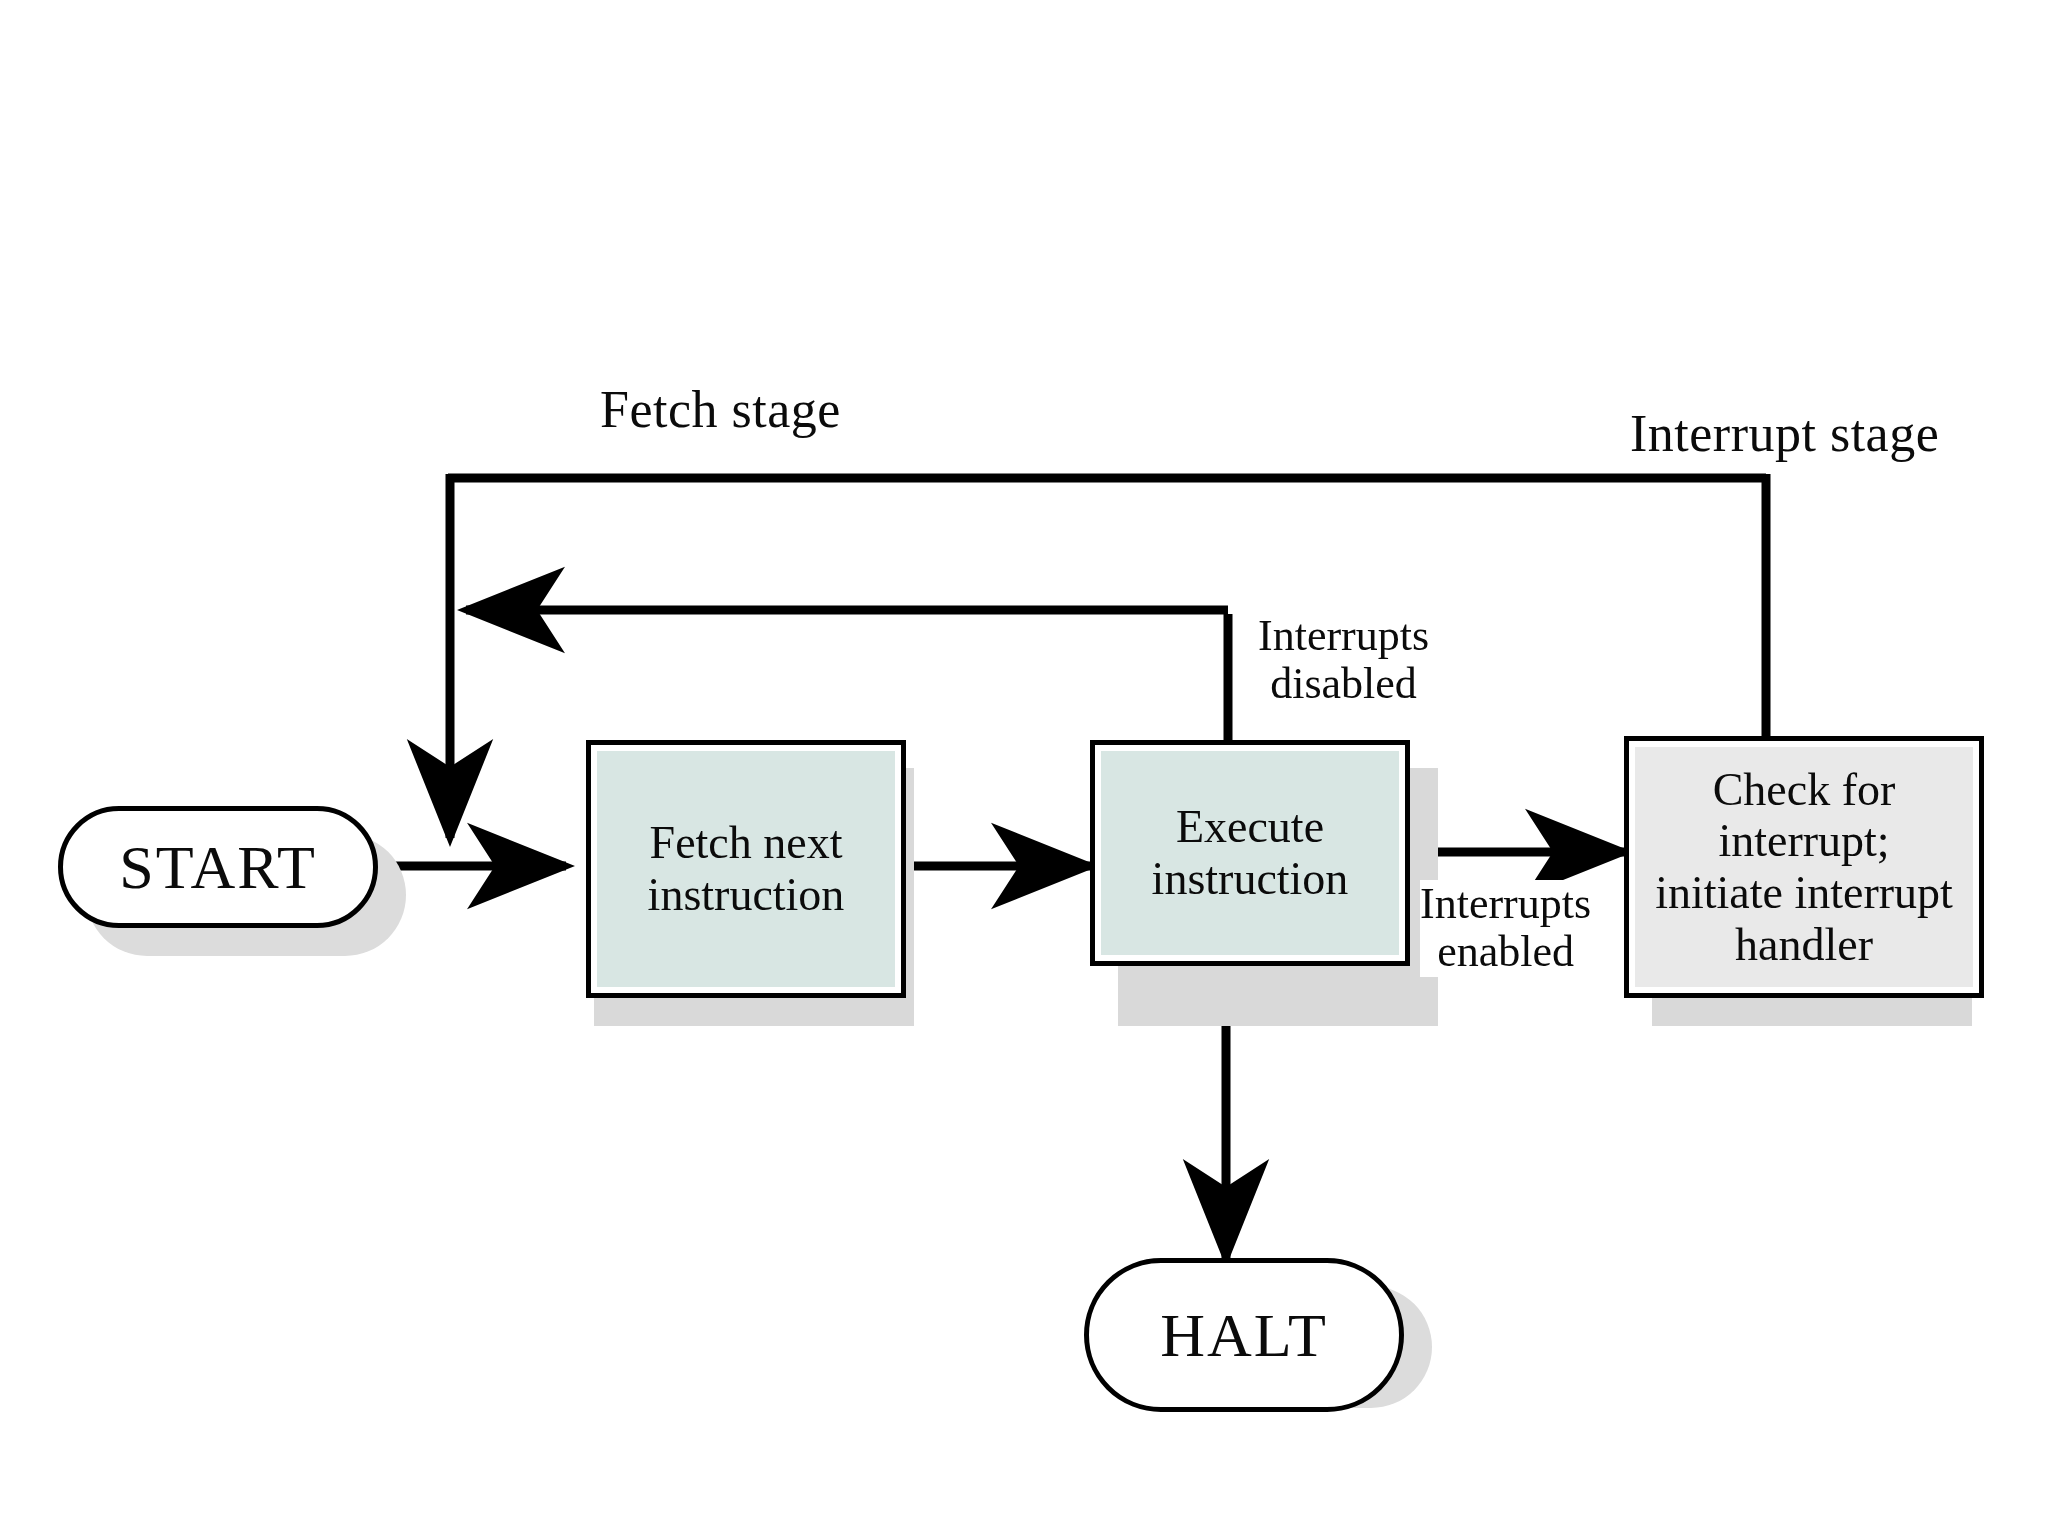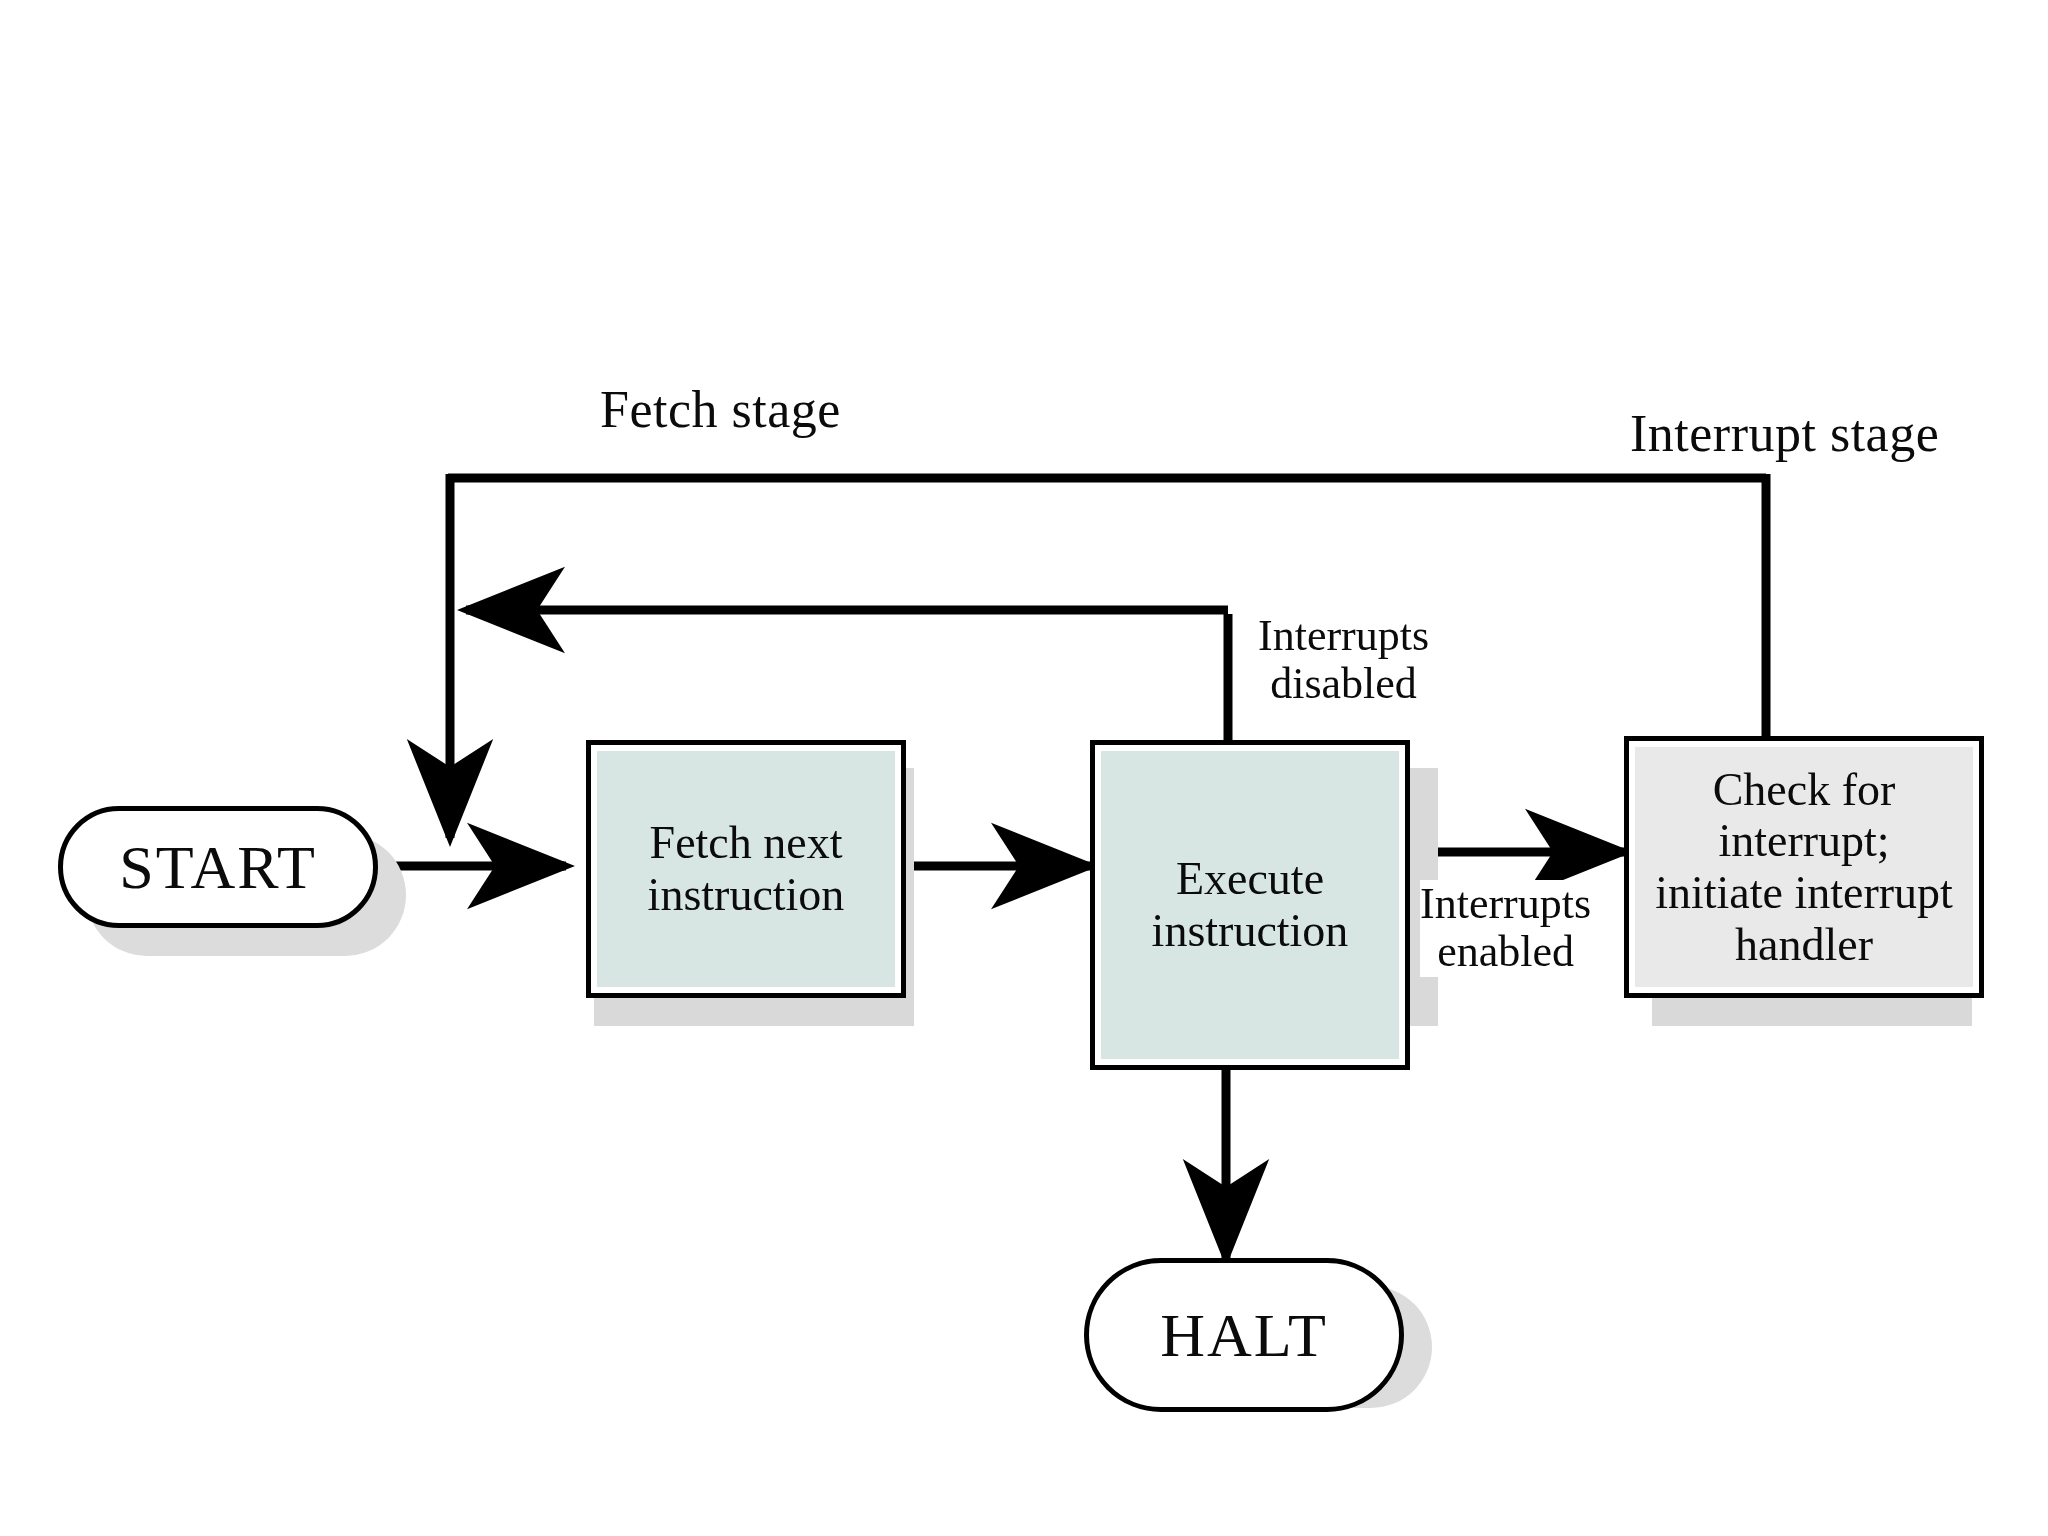--- a/index.html
+++ b/index.html
@@ -74,21 +74,21 @@
     text-align: center;
     white-space: nowrap;
   }
   .shadow {
     position: absolute;
     background: #d9d9d9;
     z-index: 0;
   }
 
   #box-fetch   { left: 586px;  top: 740px; width: 320px; height: 258px; }
-  #box-execute { left: 1090px; top: 740px; width: 320px; height: 330px; }
+  #box-execute { left: 1090px; top: 740px; width: 320px; height: 226px; }
   #box-check   { left: 1624px; top: 736px; width: 360px; height: 262px; }
 
   #box-fetch-shadow   { left: 594px;  top: 768px; width: 320px; height: 258px; }
   #box-execute-shadow { left: 1118px; top: 768px; width: 320px; height: 258px; }
   #box-check-shadow   { left: 1652px; top: 764px; width: 320px; height: 262px; }
 
   
   .term {
     position: absolute;
     box-sizing: border-box;

